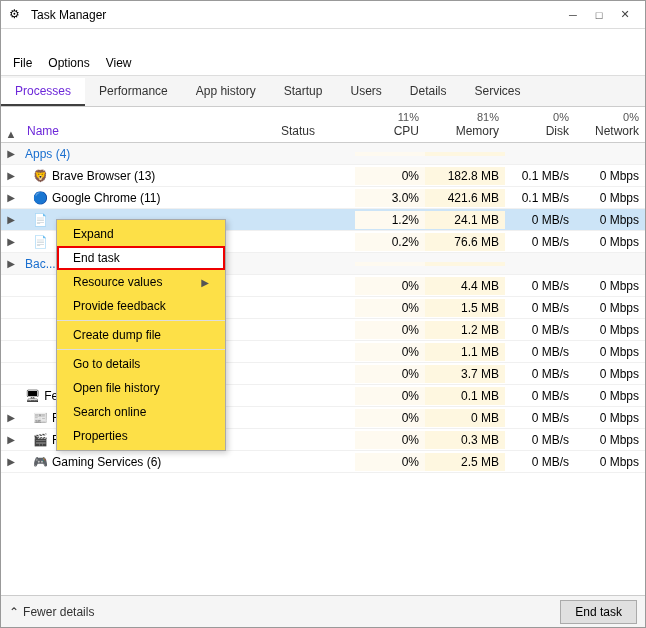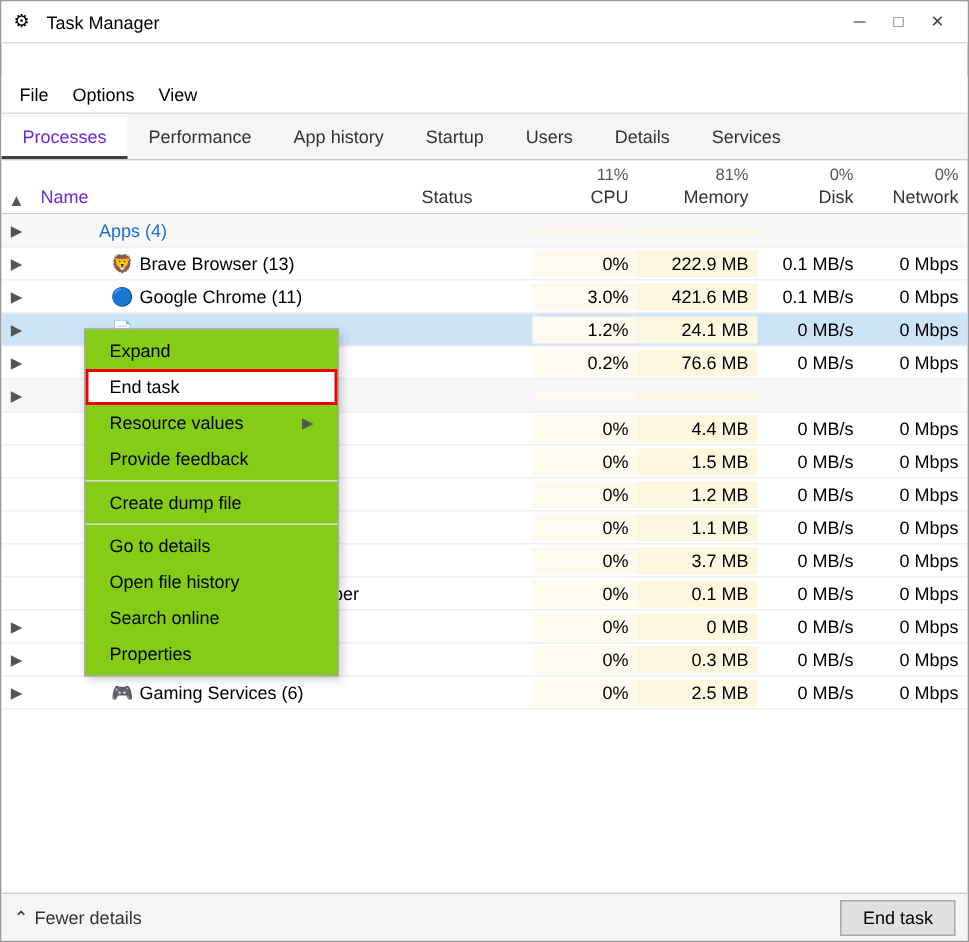--- a/index.html
+++ b/index.html
@@ -192,21 +192,20 @@
       font-size: 10px;
       color: #555;
     }
     .cell-name {
       flex: 1;
       padding: 2px 4px;
       font-size: 12px;
       display: flex;
       align-items: center;
       gap: 4px;
-      margin-left: 41px;
     }
     .cell-status {
       width: 80px;
       padding: 2px 6px;
       font-size: 12px;
     }
     .cell-cpu {
       width: 70px;
       padding: 2px 6px;
       font-size: 12px;
@@ -271,21 +270,21 @@
       font-size: 12px;
       cursor: pointer;
       color: #000;
     }
 
     
     .context-menu {
       position: absolute;
       left: 55px;
       top: 112px;
-      background: #84cc16;
+      background: #fde047;
       border: 1px solid #aaa;
       box-shadow: 2px 2px 6px rgba(0,0,0,0.2);
       z-index: 100;
       min-width: 170px;
       padding: 2px 0;
     }
     .ctx-item {
       padding: 5px 16px;
       font-size: 12px;
       cursor: pointer;
@@ -385,21 +384,21 @@
       </div>
 
       <div class="row">
         <div class="cell-expand">▶</div>
         <div class="cell-name">
           <span style="margin-left:8px;">🦁</span>
           <span>Brave Browser (13)</span>
         </div>
         <div class="cell-status"></div>
         <div class="cell-cpu">0%</div>
-        <div class="cell-mem">222.9 MB</div>
+        <div class="cell-mem">182.8 MB</div>
         <div class="cell-disk">0.1 MB/s</div>
         <div class="cell-net">0 Mbps</div>
       </div>
 
       <div class="row">
         <div class="cell-expand">▶</div>
         <div class="cell-name">
           <span style="margin-left:8px;">🔵</span>
           <span>Google Chrome (11)</span>
         </div>

